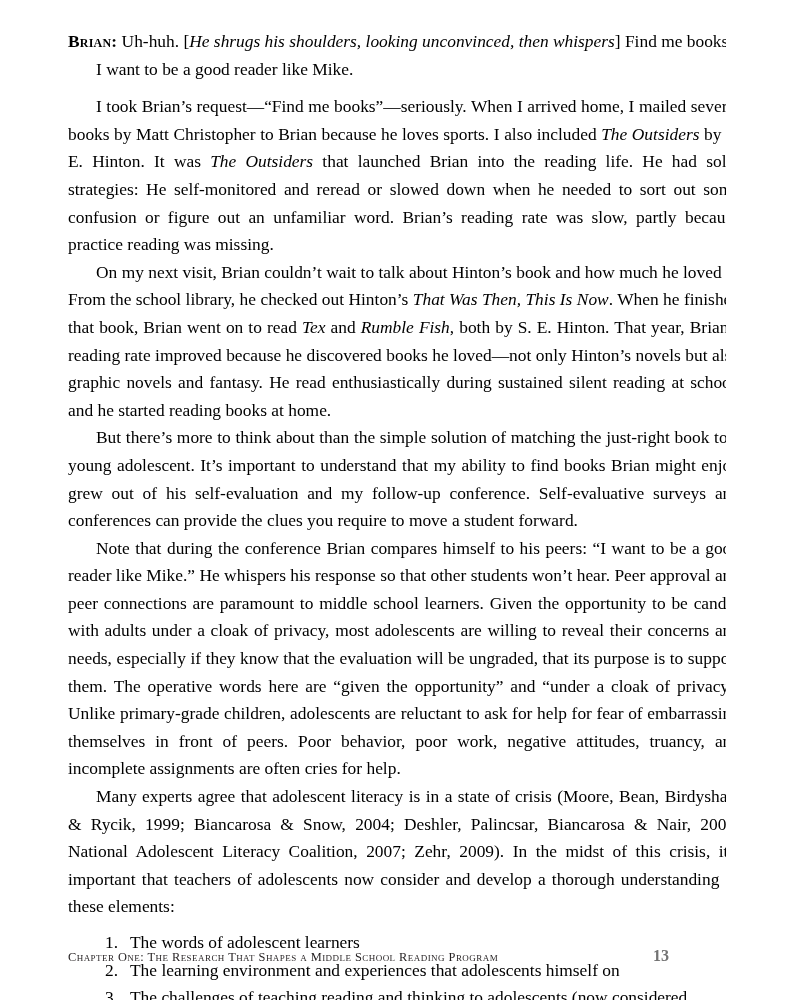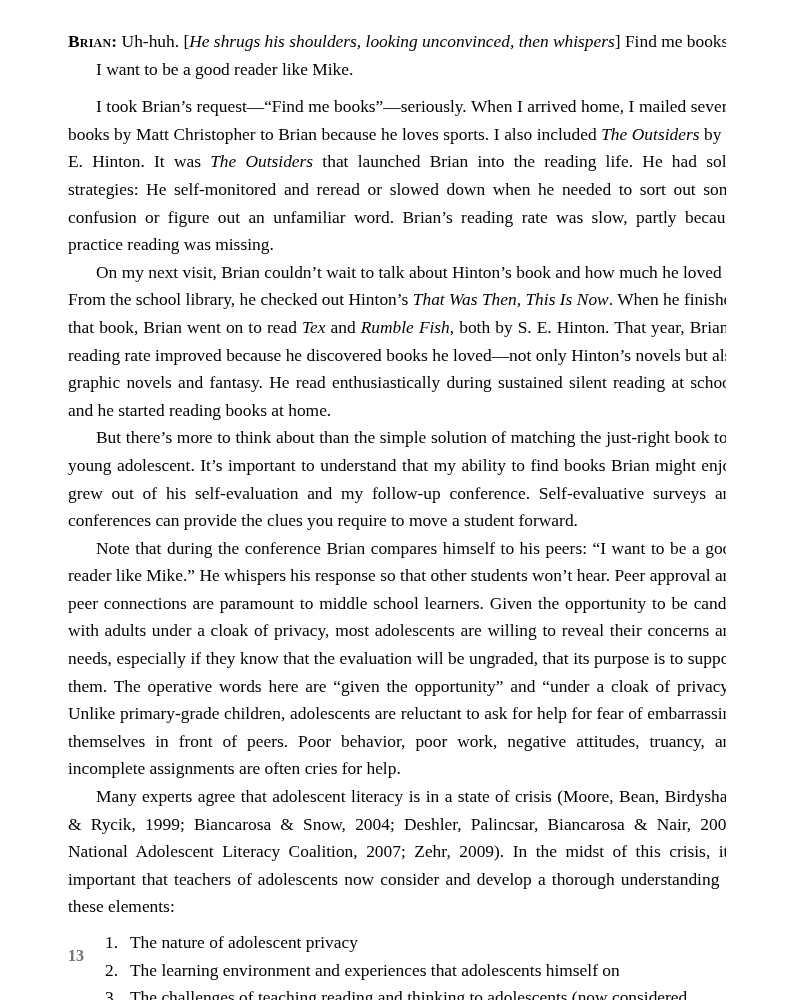--- a/index.html
+++ b/index.html
@@ -118,31 +118,32 @@
 
     <p class="para"><span>I took Brian’s request—“Find me books”—seriously. When I arrived home, I mailed several books by Matt Christopher to Brian because he loves sports. I also included </span><em>The Outsiders</em><span> by S. E. Hinton. It was </span><em>The Outsiders</em><span> that launched Brian into the reading life. He had solid strategies: He self-monitored and reread or slowed down when he needed to sort out some confusion or figure out an unfamiliar word. Brian’s reading rate was slow, partly because practice reading was missing.</span></p>
     <p class="para"><span>On my next visit, Brian couldn’t wait to talk about Hinton’s book and how much he loved it. From the school library, he checked out Hinton’s </span><em>That Was Then, This Is Now</em><span>. When he finished that book, Brian went on to read </span><em>Tex</em><span> and </span><em>Rumble Fish</em><span>, both by S. E. Hinton. That year, Brian’s reading rate improved because he discovered books he loved—not only Hinton’s novels but also graphic novels and fantasy. He read enthusiastically during sustained silent reading at school, and he started reading books at home.</span></p>
     <p class="para"><span>But there’s more to think about than the simple solution of matching the just-right book to a young adolescent. It’s important to understand that my ability to find books Brian might enjoy grew out of his self-evaluation and my follow-up conference. Self-evaluative surveys and conferences can provide the clues you require to move a student forward.</span></p>
     <p class="para"><span>Note that during the conference Brian compares himself to his peers: “I want to be a good reader like Mike.” He whispers his response so that other students won’t hear. Peer approval and peer connections are paramount to middle school learners. Given the opportunity to be candid with adults under a cloak of privacy, most adolescents are willing to reveal their concerns and needs, especially if they know that the evaluation will be ungraded, that its purpose is to support them. The operative words here are “given the opportunity” and “under a cloak of privacy.” Unlike primary-grade children, adolescents are reluctant to ask for help for fear of embarrassing themselves in front of peers. Poor behavior, poor work, negative attitudes, truancy, and incomplete assignments are often cries for help.</span></p>
     <p class="para"><span>Many experts agree that adolescent literacy is in a state of crisis (Moore, Bean, Birdyshaw &amp; Rycik, 1999; Biancarosa &amp; Snow, 2004; Deshler, Palincsar, Biancarosa &amp; Nair, 2007; National Adolescent Literacy Coalition, 2007; Zehr, 2009). In the midst of this crisis, it’s important that teachers of adolescents now consider and develop a thorough understanding of these elements:</span></p>
 
     <ol class="numlist">
       <li>
         <span class="num">1.</span>
-        <span>The nature of adolescent privacy</span>
+        <span>The words of adolescent learners</span>
       </li>
       <li>
         <span class="num">2.</span>
         <span>The learning environment and experiences that adolescents himself on</span>
       </li>
       <li>
         <span class="num">3.</span>
         <span>The challenges of teaching reading and thinking to adolescents (now considered students in grades 4 to 12)</span>
       </li>
     </ol>
 
   </div>
 
   <div class="footer">
+    <span class="running-head">Chapter One: The Research That Shapes a Middle School Reading Program</span>
     <span class="folio">13</span>
   </div>
 
 </div>
 
 </body></html>

